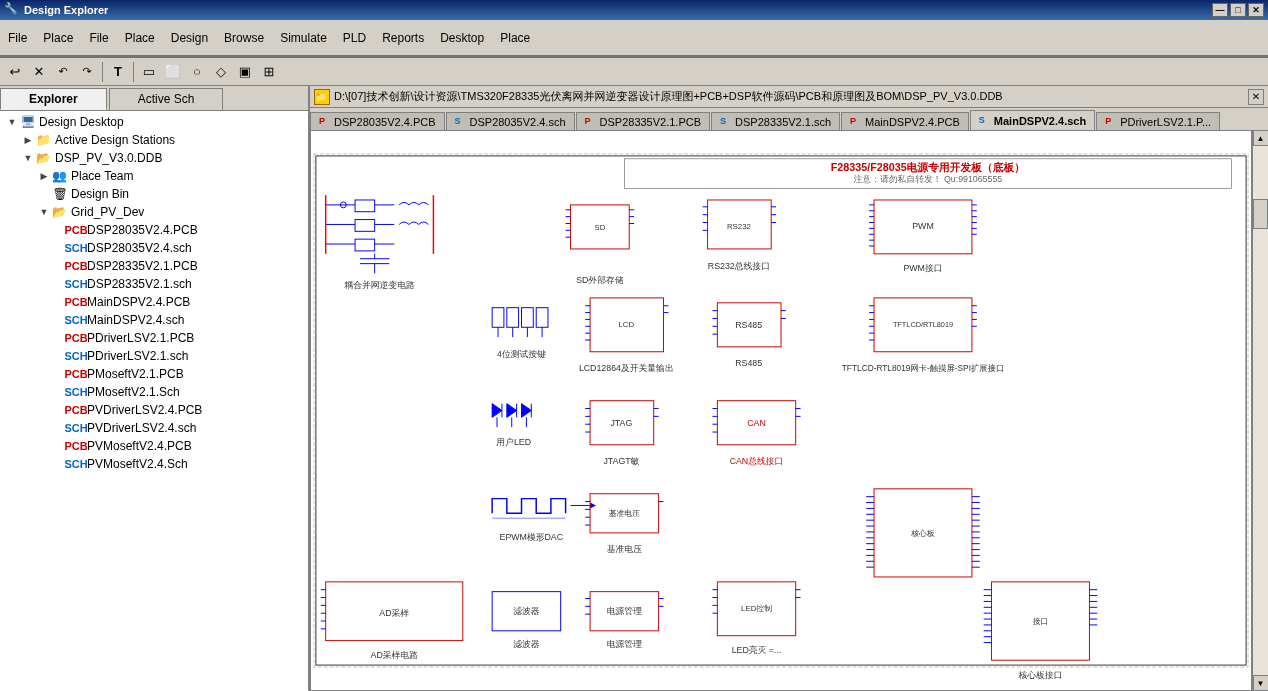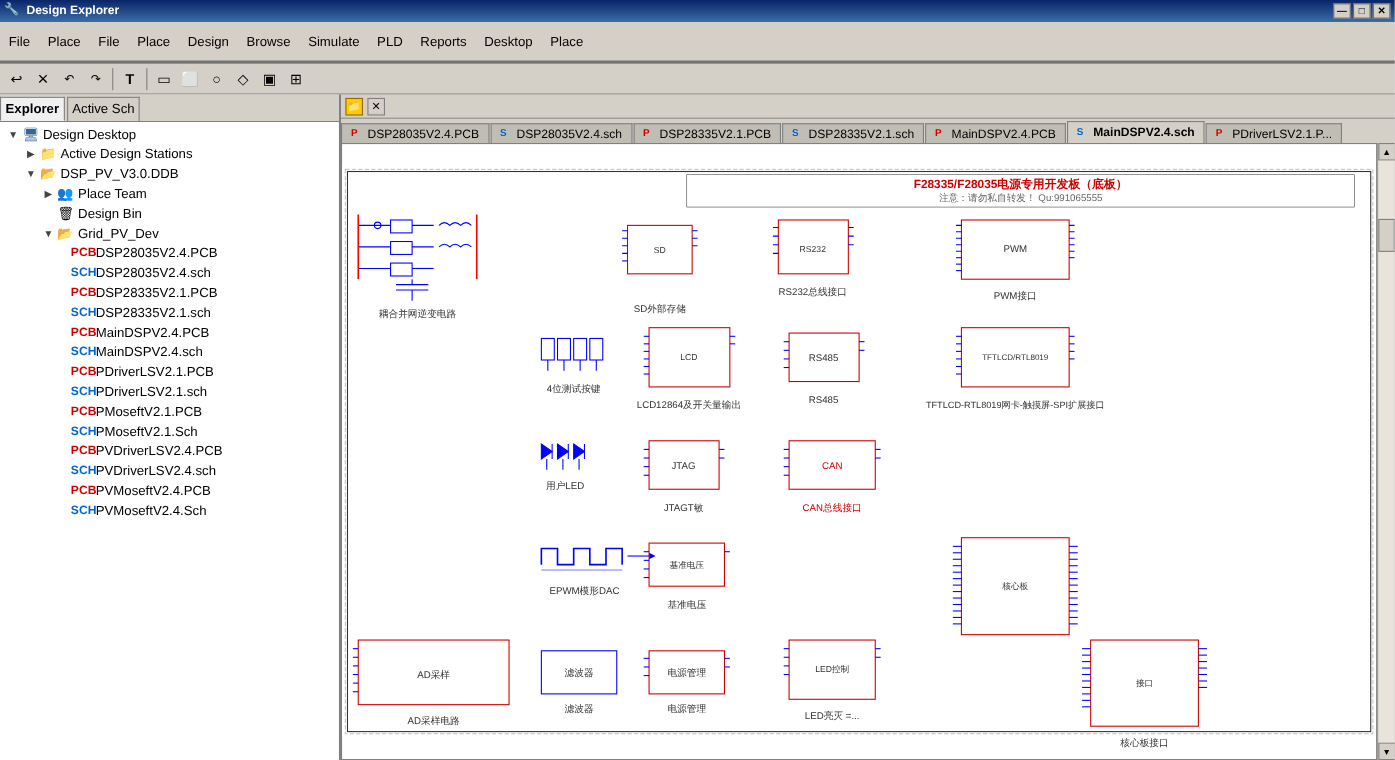--- a/index.html
+++ b/index.html
@@ -76,21 +76,21 @@
       border-right: 2px solid #808080;
       display: flex;
       flex-direction: column;
     }
     .panel-tabs {
       display: flex;
       background: #d4d0c8;
       border-bottom: 1px solid #808080;
     }
     .panel-tab {
-      padding: 3px 4px;
+      padding: 3px 28px;
       font-size: 12px;
       border: 1px solid #808080;
       border-bottom: none;
       background: #d4d0c8;
       cursor: pointer;
       margin-right: 2px;
       margin-top: 2px;
     }
     .panel-tab.active {
       background: #f0f0f0;
@@ -436,20 +436,21 @@
         <span class="tree-label">PVMoseftV2.4.Sch</span>
       </div>
 
     </div>
   </div>
 
   <div class="right-panel">
 
     <div class="file-path-bar">
       <div class="file-path-icon">📁</div>
+      <span class="file-path-text">D:\[07]技术创新\设计资源\TMS320F28335光伏离网并网逆变器设计原理图+PCB+DSP软件源码\PCB和原理图及BOM\DSP_PV_V3.0.DDB</span>
       <div class="file-path-close">✕</div>
     </div>
 
     <div class="tabs-bar">
       <div class="doc-tab">
         <span class="doc-tab-icon" style="color:#cc0000; font-size:9px; font-weight:bold;">P</span>
         <span>DSP28035V2.4.PCB</span>
       </div>
       <div class="doc-tab">
         <span class="doc-tab-icon" style="color:#0066cc; font-size:9px; font-weight:bold;">S</span>

